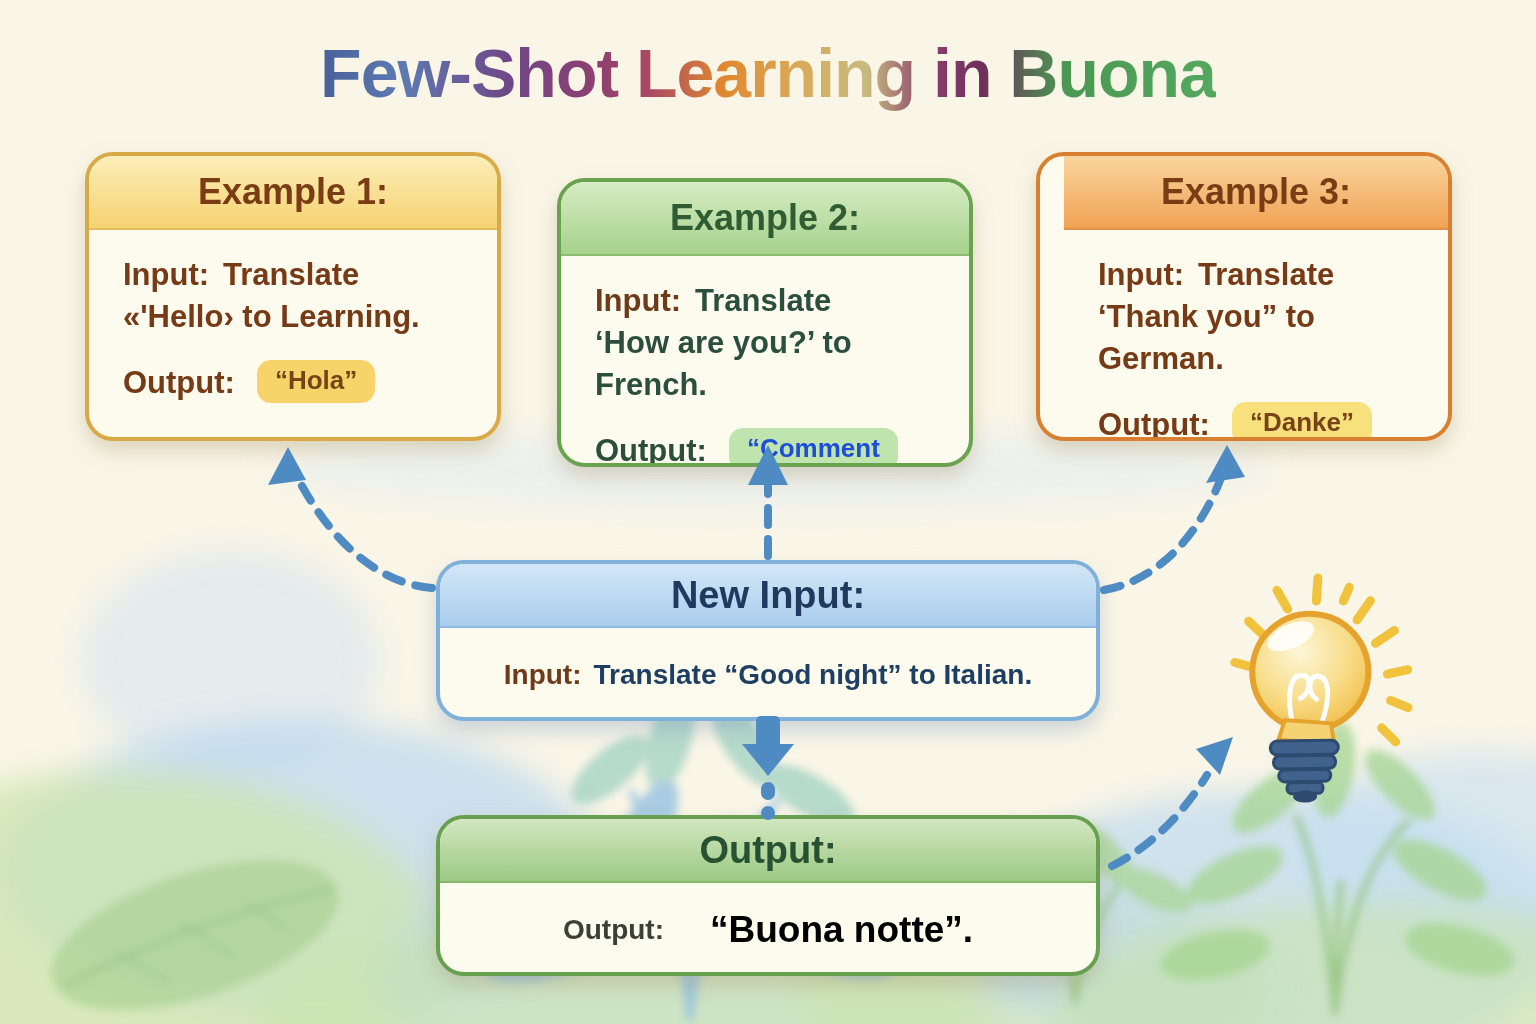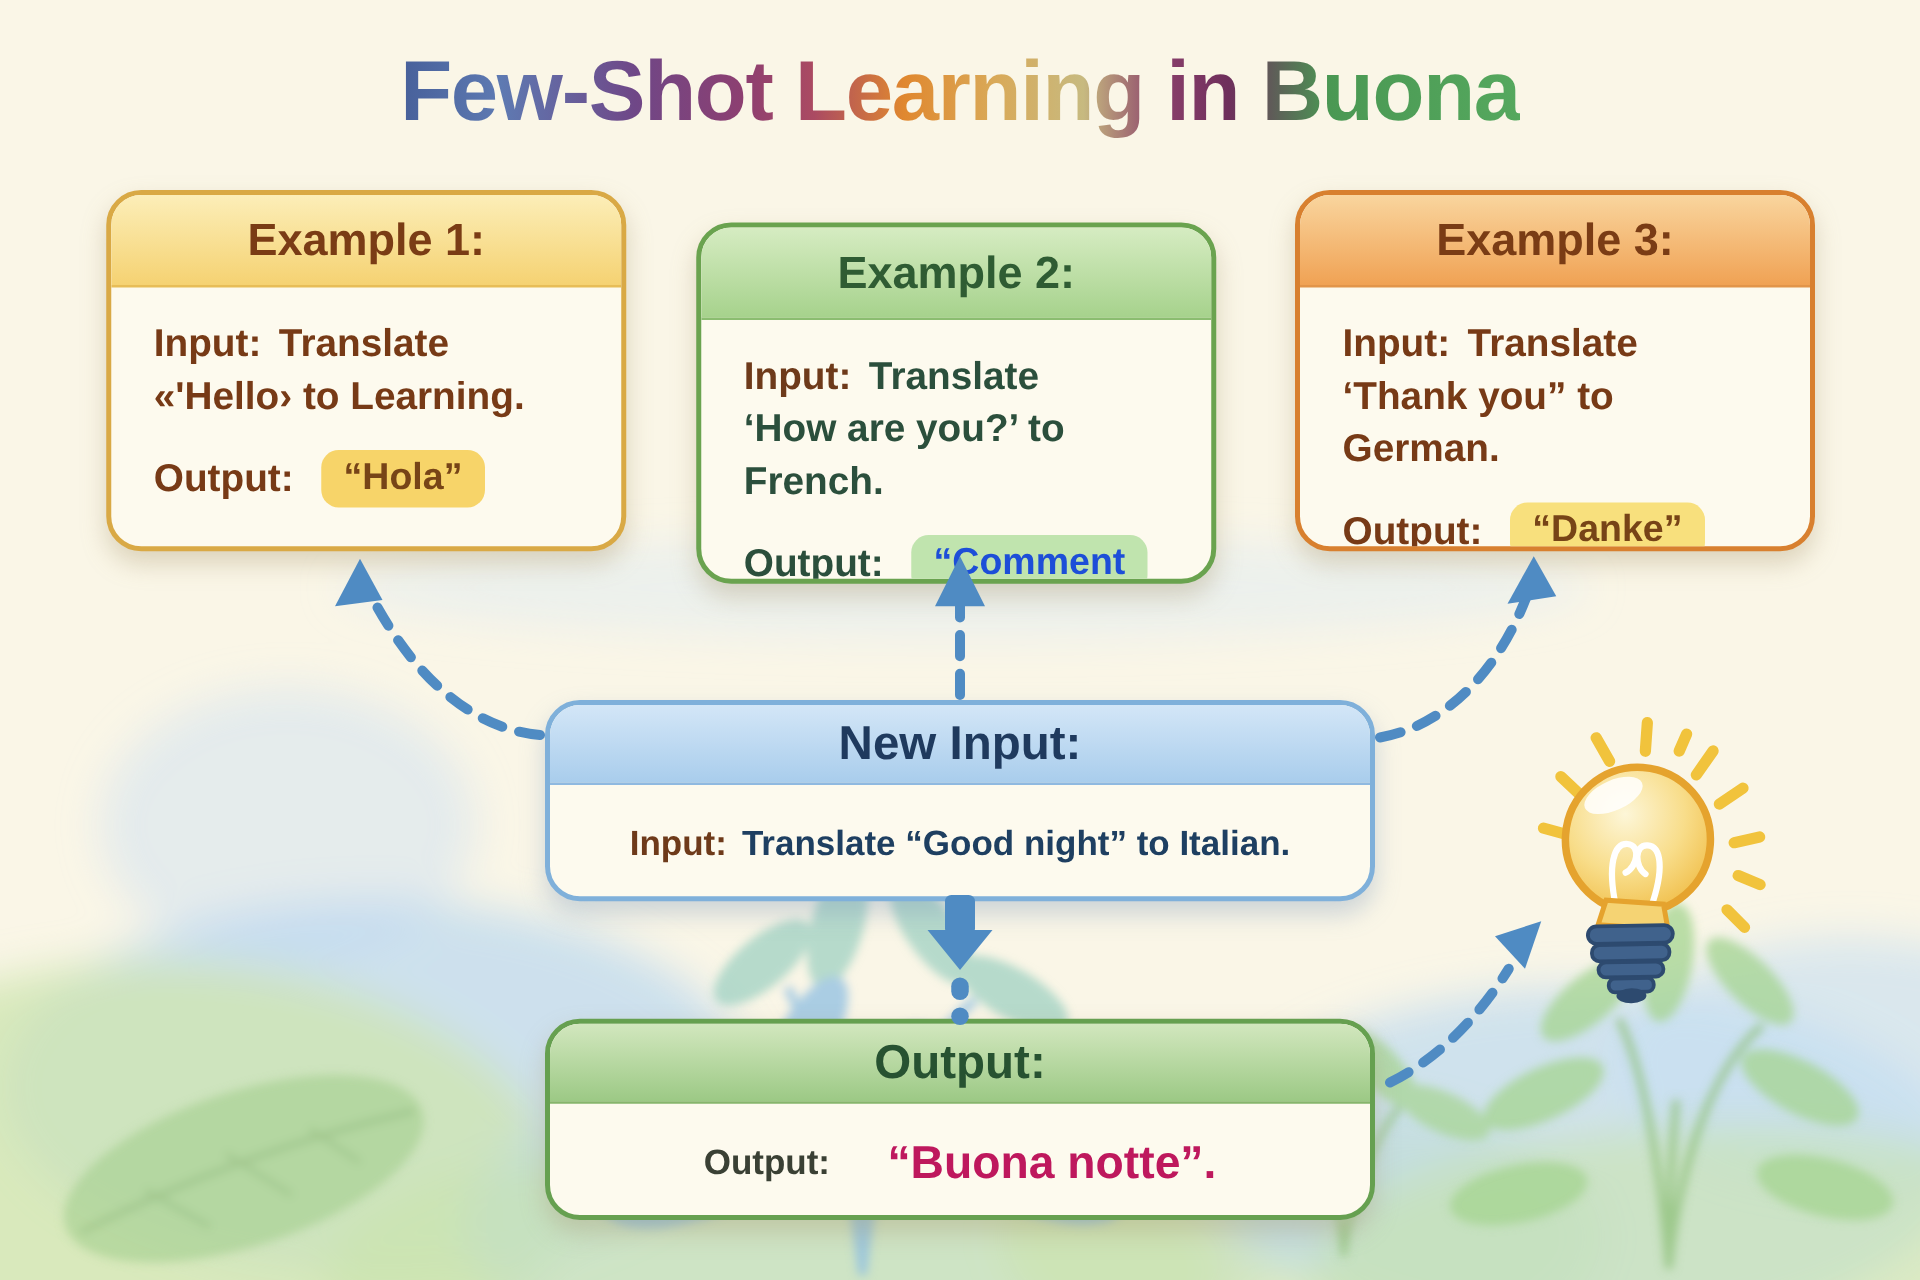--- a/index.html
+++ b/index.html
@@ -41,36 +41,36 @@
   .ex-card { width: 416px; height: 289px; border-width: 4px; border-style: solid; }
   .ex-card .card-header { height: 74px; font-size: 36px; }
   .ex-card .card-body { padding: 24px 30px 0 34px; }
   .input-line { font-size: 31px; font-weight: bold; line-height: 1.36; }
   .input-label { margin-right: 14px; }
   .input-text { white-space: pre-line; }
   .output-row { display: flex; align-items: flex-start; margin-top: 22px; font-size: 31px; font-weight: bold; }
   .output-label { margin-right: 22px; line-height: 1.5; }
   .chip {
     display: inline-block; padding: 5px 18px 7px; border-radius: 14px;
-    font-size: 30px; font-weight: bold; width: fit-content;
+    font-size: 26px; font-weight: bold; width: fit-content;
   }
   .chip-stack { display: flex; flex-direction: column; }
 
   .card--yellow { border-color: #d9a945; }
   .card--yellow .card-header { background: linear-gradient(#fceeb8, #f5d272); color: #7a3c15; border-bottom: 2px solid #e7bd57;}
   .card--yellow .card-body { color: #773a16; }
   .card--yellow .chip { background: #f7d469; color: #774417; }
 
   .card--green { border-color: #6aa34f; margin-top: 28px; }
   .card--green .card-header { background: linear-gradient(#d6ecc2, #a6d28c); color: #2f5c33; border-bottom: 2px solid #8bbd70;}
   .card--green .card-body { color: #2b4f3c; }
   .card--green .input-label { color: #6e3a1a; }
   .card--green .chip { background: #c0e4ae; color: #1d4ed8; }
 
-  .card--orange { border-color: #d8802f; }
+  .card--orange { border-color: #d8802f; padding-left: 24px; }
   .card--orange .card-header { background: linear-gradient(#f9d59e, #f0a254); color: #7a3c15; border-bottom: 2px solid #e2954a;}
   .card--orange .card-body { color: #773a16; }
   .card--orange .chip { background: #f8e07d; color: #774417; }
 
   #example-1 { left: 85px;  top: 152px; }
   #example-2 { left: 557px; top: 150px; }
   #example-3 { left: 1036px; top: 152px; }
 
   
   .wide-card { width: 664px; height: 161px; border-width: 4px; border-style: solid; }
@@ -80,21 +80,21 @@
     font-size: 28px; font-weight: bold;
   }
   #new-input-card { left: 436px; top: 560px; border-color: #7fb0da; box-shadow: 0 10px 20px rgba(120,150,185,.35); }
   #new-input-card .card-header { background: linear-gradient(#d3e6f7, #a9cdec); color: #1f3a5e; border-bottom: 2px solid #8fb9e0; }
   #new-input-card .card-body { color: #1e3f61; }
   #new-input-card .input-label { color: #6e3a1a; margin-right: 12px; }
 
   #output-card { left: 436px; top: 815px; border-color: #66a050; }
   #output-card .card-header { background: linear-gradient(#d2e7be, #9cc985); color: #275231; border-bottom: 2px solid #86b56c; }
   #output-card .card-body { color: #3a4034; }
-  #output-card .output-text { color: #be185d; font-size: 37px; margin-left: 24px; }
+  #output-card .output-text { color: #000000; font-size: 37px; margin-left: 24px; }
 
   
   .overlay-svg { position: absolute; inset: 0; pointer-events: none; }
   .lightbulb-wrap { position: absolute; left: 1203px; top: 566px; width: 220px; height: 250px; transform: rotate(4deg); }
 </style>
 </head>
 <body>
 
 <svg class="bg-layer" width="1536" height="1024" viewBox="0 0 1536 1024">
   <defs>

